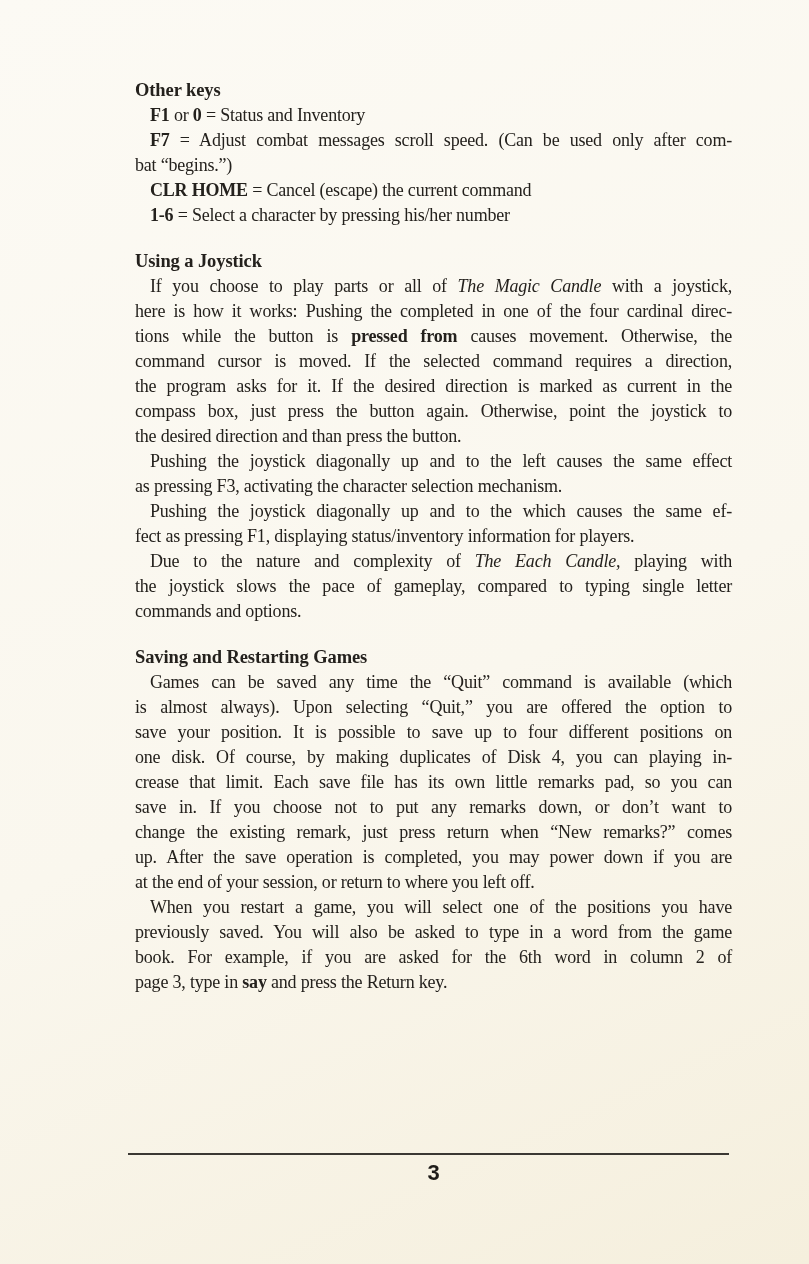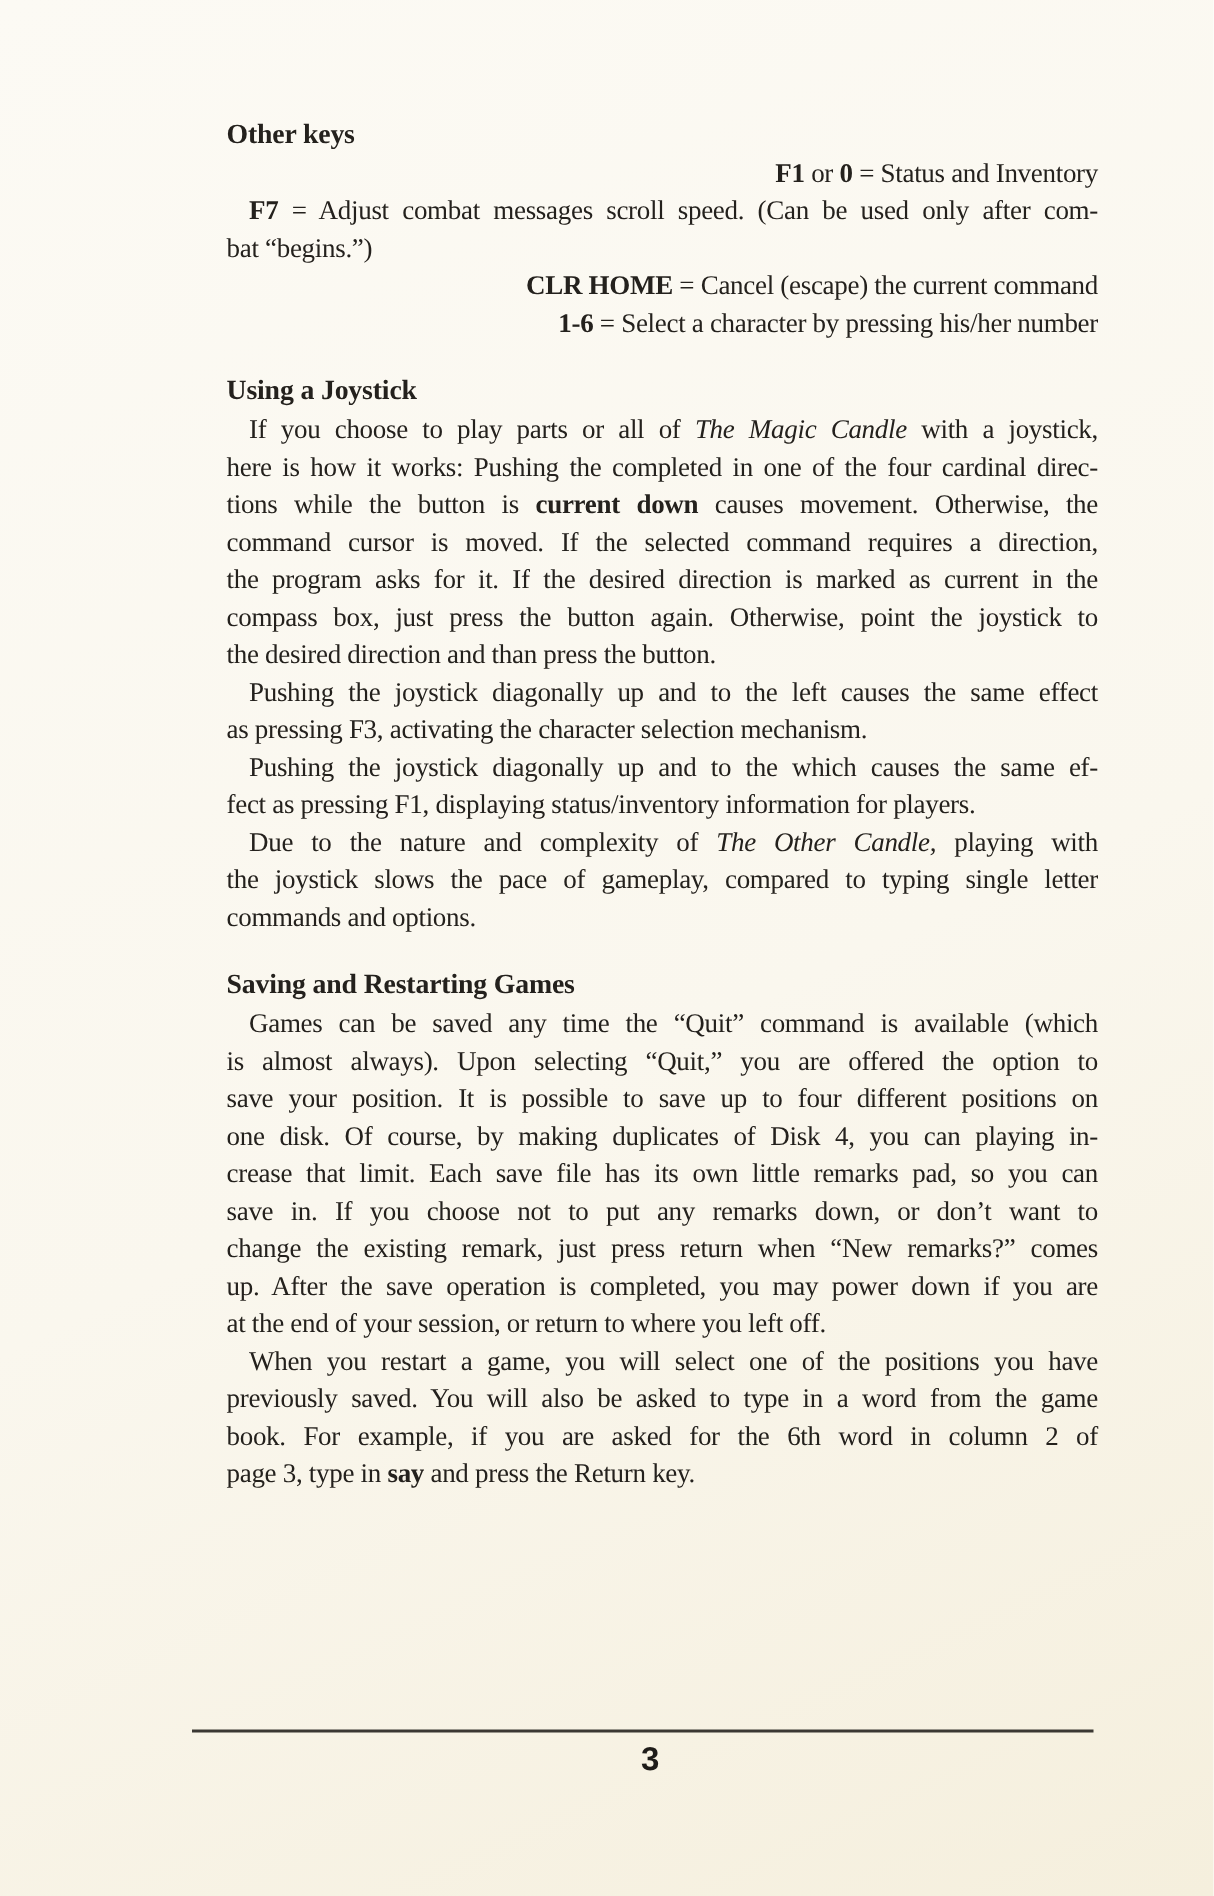--- a/index.html
+++ b/index.html
@@ -7,27 +7,27 @@
     width:809px;height:1264px;position:relative;overflow:hidden;
     background:linear-gradient(155deg,#fcfaf4 0%,#faf7ee 55%,#f5efdd 100%);
     font-family:"Liberation Serif", serif;
     color:#24211d;
     -webkit-font-smoothing:antialiased;
   }
   .content{
     position:absolute;left:135px;top:78px;width:597px;
     font-size:18px;line-height:25px;letter-spacing:-0.2px;
   }
-  .sec{margin-top:21px;margin-left:16px;}
+  .sec{margin-top:21px;}
   .sec:first-child{margin-top:0;}
   .hd{margin:0;font-size:18.5px;font-weight:bold;line-height:25px;letter-spacing:-0.1px;}
   .para{margin:0;}
   .line{height:25px;text-align:left;white-space:normal;}
   .line.j{text-align:justify;text-align-last:justify;}
-  .line.ind{text-indent:15px;text-align:right;}
+  .line.ind{text-indent:15px;}
   b{font-weight:bold;}
   i{font-style:italic;}
   .footer-rule{
     position:absolute;left:128px;top:1153px;width:601px;height:2px;
     background:#3b3833;
   }
   .page-number{
     position:absolute;left:135px;top:1160px;width:597px;
     text-align:center;font-family:"Liberation Sans", sans-serif;
     font-size:22px;font-weight:bold;color:#1e1c19;
@@ -51,36 +51,36 @@
       </div>
       <div class="para">
         <div class="line ind"><b>1-6</b><span> = Select a character by pressing his/her number</span></div>
       </div>
     </section>
     <section class="sec">
       <h2 class="hd">Using a Joystick</h2>
       <div class="para">
         <div class="line j ind"><span>If you choose to play parts or all of </span><i>The Magic Candle</i><span> with a joystick,</span></div>
         <div class="line j"><span>here is how it works: Pushing the completed in one of the four cardinal direc-</span></div>
-        <div class="line j"><span>tions while the button is </span><b>current down</b><span> causes movement. Otherwise, the</span></div>
+        <div class="line j"><span>tions while the button is </span><b>pressed from</b><span> causes movement. Otherwise, the</span></div>
         <div class="line j"><span>command cursor is moved. If the selected command requires a direction,</span></div>
         <div class="line j"><span>the program asks for it. If the desired direction is marked as current in the</span></div>
         <div class="line j"><span>compass box, just press the button again. Otherwise, point the joystick to</span></div>
         <div class="line"><span>the desired direction and than press the button.</span></div>
       </div>
       <div class="para">
         <div class="line j ind"><span>Pushing the joystick diagonally up and to the left causes the same effect</span></div>
         <div class="line"><span>as pressing F3, activating the character selection mechanism.</span></div>
       </div>
       <div class="para">
         <div class="line j ind"><span>Pushing the joystick diagonally up and to the which causes the same ef-</span></div>
         <div class="line"><span>fect as pressing F1, displaying status/inventory information for players.</span></div>
       </div>
       <div class="para">
-        <div class="line j ind"><span>Due to the nature and complexity of </span><i>The Other Candle,</i><span> playing with</span></div>
+        <div class="line j ind"><span>Due to the nature and complexity of </span><i>The Each Candle,</i><span> playing with</span></div>
         <div class="line j"><span>the joystick slows the pace of gameplay, compared to typing single letter</span></div>
         <div class="line"><span>commands and options.</span></div>
       </div>
     </section>
     <section class="sec">
       <h2 class="hd">Saving and Restarting Games</h2>
       <div class="para">
         <div class="line j ind"><span>Games can be saved any time the “Quit” command is available (which</span></div>
         <div class="line j"><span>is almost always). Upon selecting “Quit,” you are offered the option to</span></div>
         <div class="line j"><span>save your position. It is possible to save up to four different positions on</span></div>

